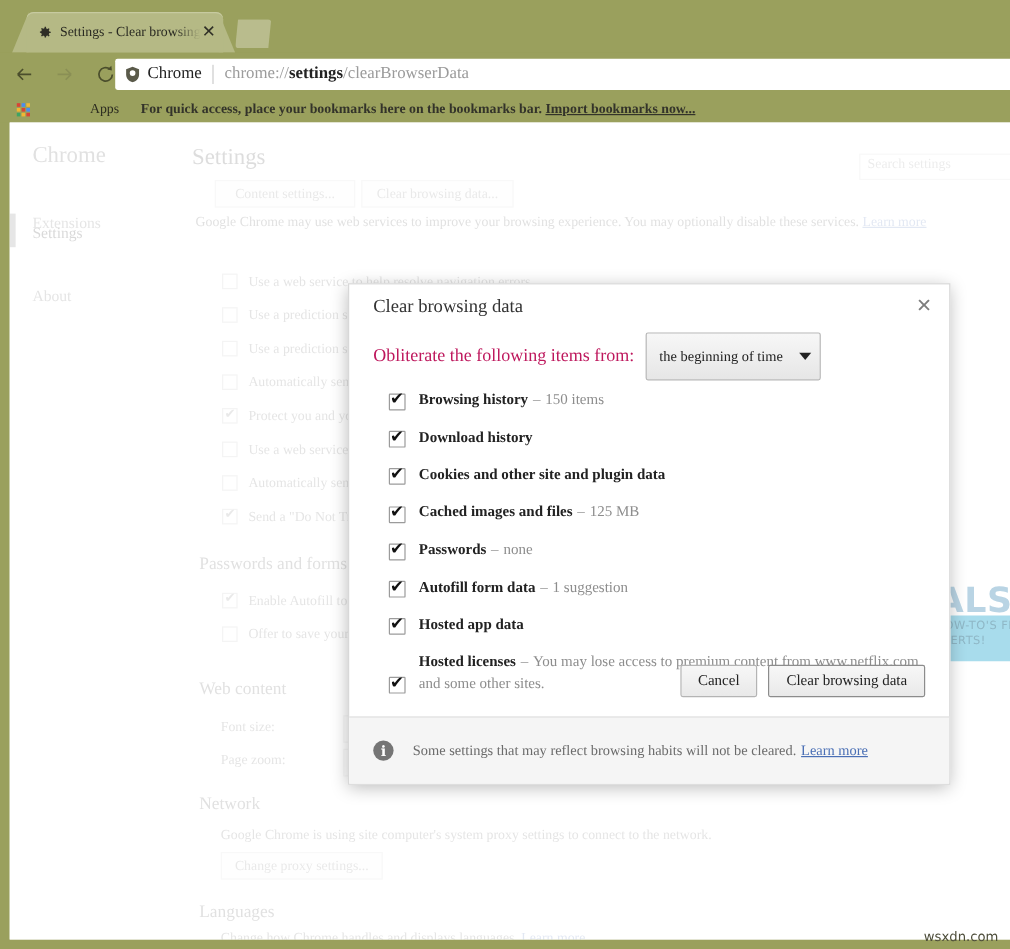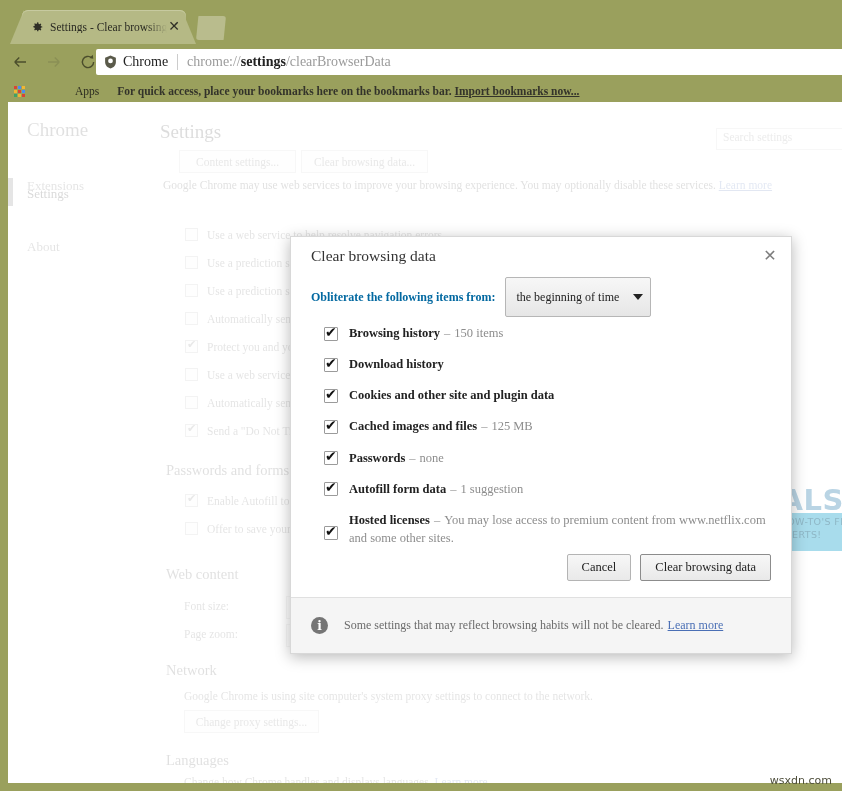--- a/index.html
+++ b/index.html
@@ -241,40 +241,40 @@
     font-family: "Liberation Sans", sans-serif;
     font-size: 16px; color: #7d7d7d; cursor: pointer;
   }
   #modal-body {
     position: absolute; left: 0; top: 42px; width: 100%;
     padding: 0 20px;
   }
   #obliterate-row {
     display: flex; align-items: center; height: 26px; margin-top: 5px;
   }
-  #obliterate-label { font-size: 12px; color: #0369a1; margin-right: 10px; font-weight: bold; }
+  #obliterate-label { font-size: 15px; color: #be185d; margin-right: 10px; }
   #timerange-select {
     height: 40px; min-width: 139px;
     border: 1px solid #b6b6b6;
     background: linear-gradient(to bottom,#f7f7f7,#e6e6e6);
     border-radius: 2px;
     display: flex; align-items: center; justify-content: space-between;
     padding: 0 7px 0 10px;
     font-size: 12px; color: #222;
     cursor: pointer;
   }
   #timerange-select .caret {
     width: 0; height: 0; margin-left: 14px;
     border-left: 5px solid transparent;
     border-right: 5px solid transparent;
     border-top: 6px solid #222;
   }
   #checklist { margin-top: 14px; }
   .ck-row {
-    display: flex; align-items: center;
+    display: flex; align-items: flex-end;
     margin-bottom: 13px;
     font-size: 12.5px; color: #333;
   }
   .ck-box {
     width: 14px; height: 14px; flex: 0 0 14px;
     border: 1px solid #9b9b9b; background: #fff;
     border-radius: 1px; margin-right: 11px; margin-left: 13px;
     position: relative; margin-top: 1px;
     cursor: pointer;
   }
@@ -518,20 +518,24 @@
           <span class="ck-text"><span class="ck-label">Cached images and files</span><span class="ck-dash">–</span><span class="ck-detail">125 MB</span></span>
         </div>
         <div class="ck-row">
           <span class="ck-box"></span>
           <span class="ck-text"><span class="ck-label">Passwords</span><span class="ck-dash">–</span><span class="ck-detail">none</span></span>
         </div>
         <div class="ck-row">
           <span class="ck-box"></span>
           <span class="ck-text"><span class="ck-label">Autofill form data</span><span class="ck-dash">–</span><span class="ck-detail">1 suggestion</span></span>
         </div>
+        <div class="ck-row">
+          <span class="ck-box"></span>
+          <span class="ck-text"><span class="ck-label">Hosted app data</span><span class="ck-dash"></span><span class="ck-detail"></span></span>
+        </div>
         <div class="ck-row multiline">
           <span class="ck-box"></span>
           <span class="ck-text"><span class="ck-label">Hosted licenses</span><span class="ck-dash">–</span><span class="ck-detail">You may lose access to premium content from www.netflix.com and some other sites.</span></span>
         </div>
       </div>
     </div>
 
     <div id="modal-actions">
       <div class="mbtn">Cancel</div>
       <div class="mbtn primary">Clear browsing data</div>

